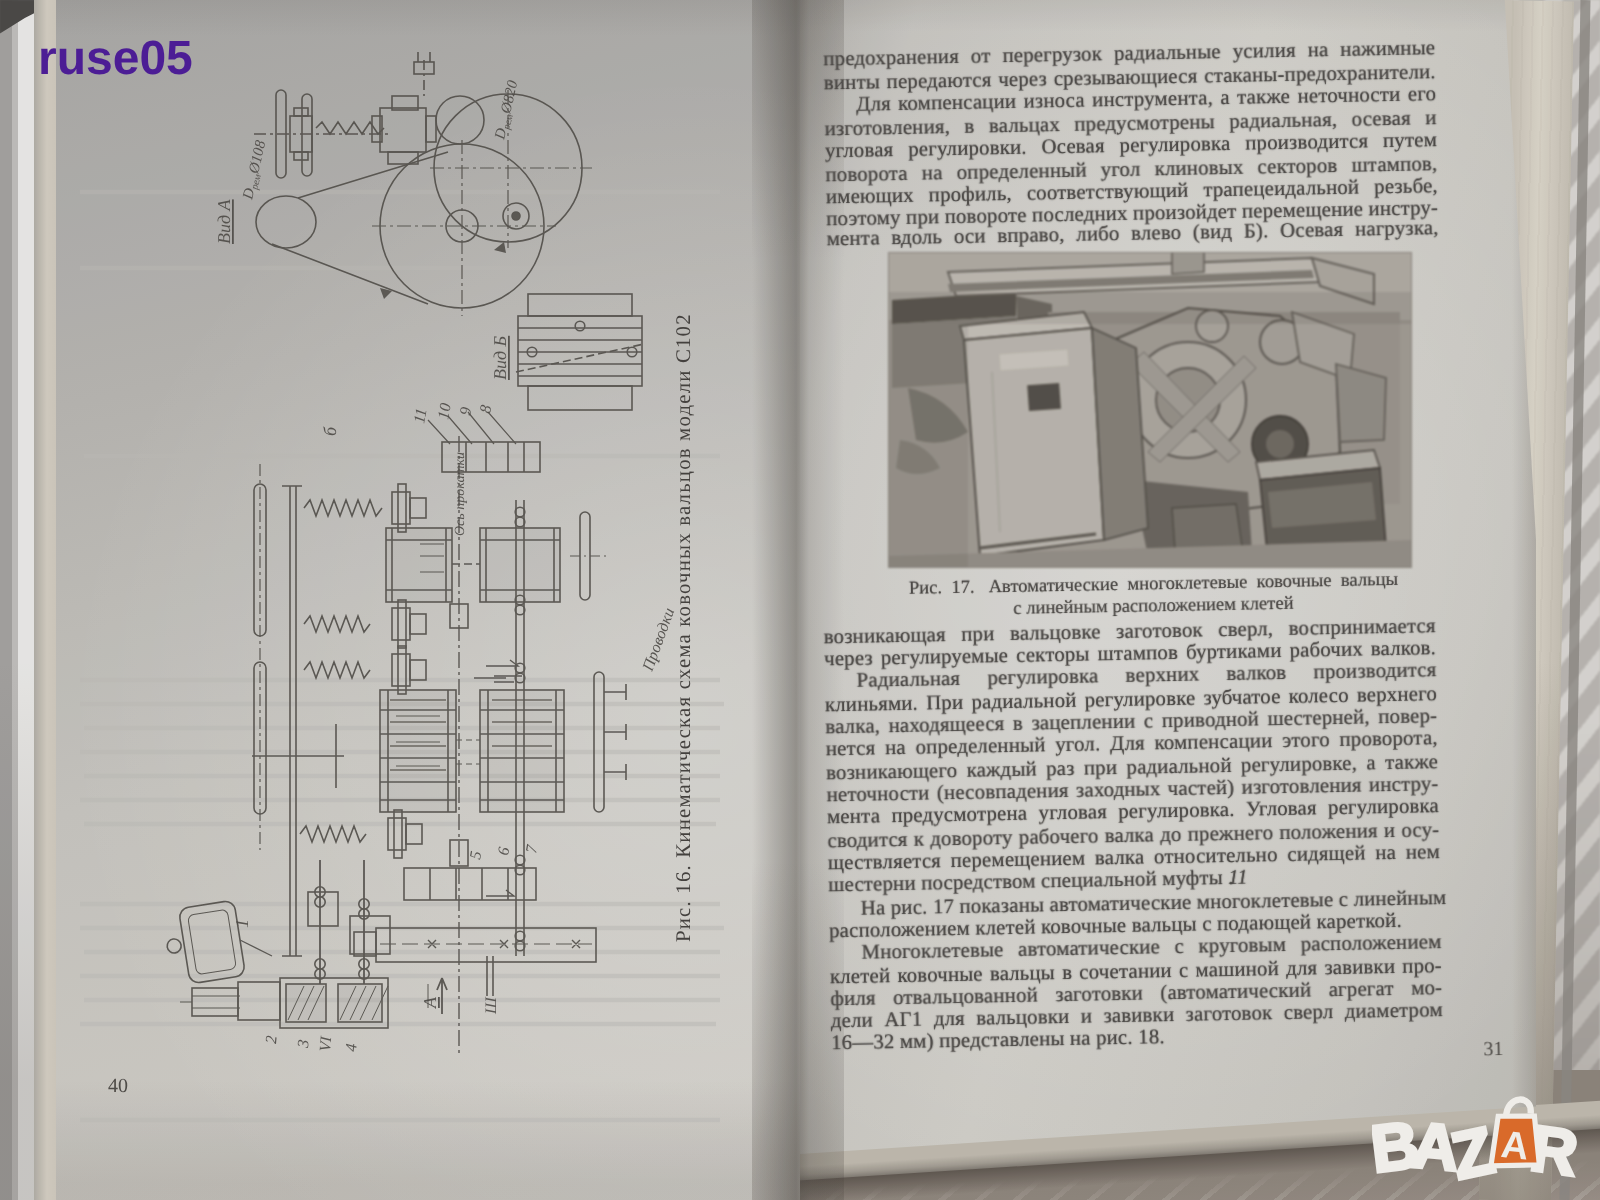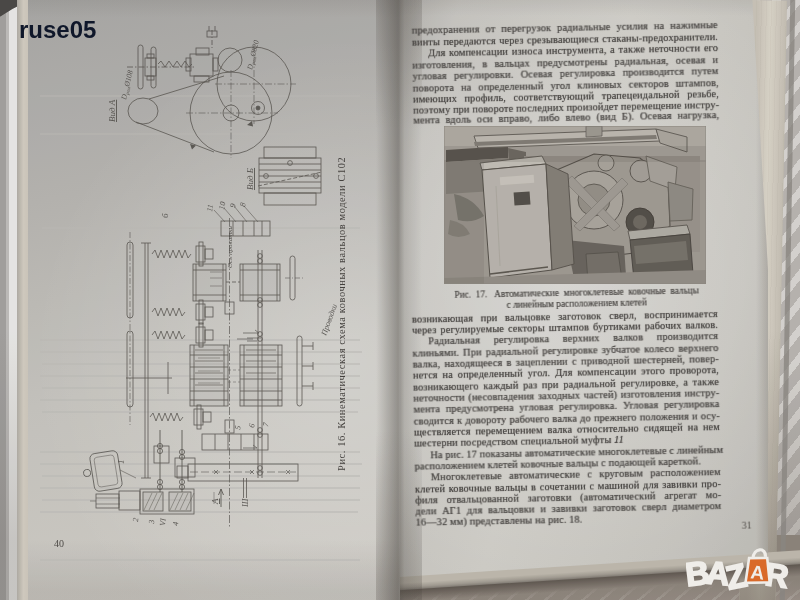--- a/index.html
+++ b/index.html
@@ -62,21 +62,21 @@
     text-shadow:0 0 .7px rgba(74,71,69,.9);}
   .ln.e{text-align-last:left;}
   .ln.i{text-indent:16px;}
   #txtTop{left:396px;top:2px;filter:blur(.3px);width:340px;height:140px;transform:rotate(-1.05deg);transform-origin:0 100px;}
   #txtBot{left:396px;top:0;filter:blur(.3px);width:340px;height:600px;transform:rotate(-1.05deg);transform-origin:0 380px;}
   .cap{font-size:9.3px;color:#4a4744;white-space:nowrap;text-shadow:0 0 .5px rgba(74,71,68,.7);}
   .pno{font-size:10px;color:#504d49;}
   #tone{left:0;top:0;width:800px;height:600px;background:rgba(60,56,52,.05);}
   
   #ruse{left:19px;top:16px;font-family:"Liberation Sans",sans-serif;font-weight:bold;
-    font-size:24px;color:#0f172a;letter-spacing:0px;}
+    font-size:24px;color:#4c1d95;letter-spacing:0px;}
   #bazar{left:686px;top:545px;width:106px;height:50px;font-family:"Liberation Sans",sans-serif;}
 </style></head>
 <body>
 <div id="stage">
   <div id="fabR"></div>
   <div id="fabB"></div>
   <div id="covR"></div>
   <div id="edgeR"></div>
   <div id="edgeB"></div>
   <div id="shadB"></div>

